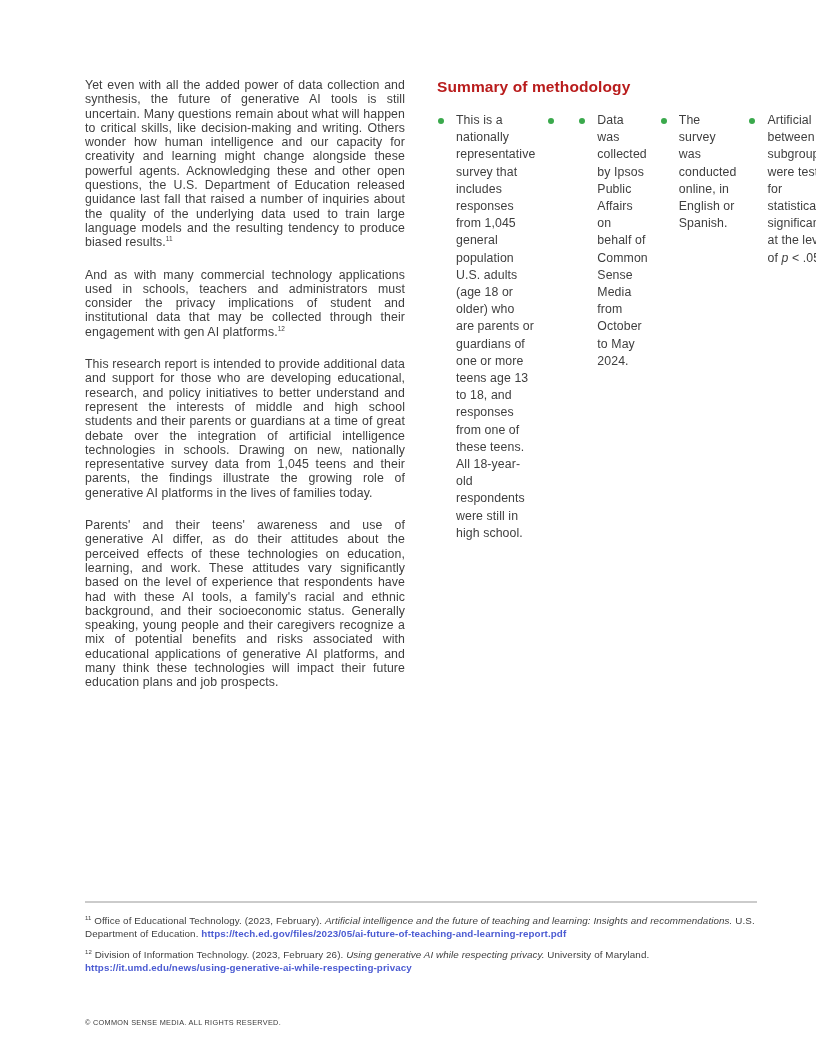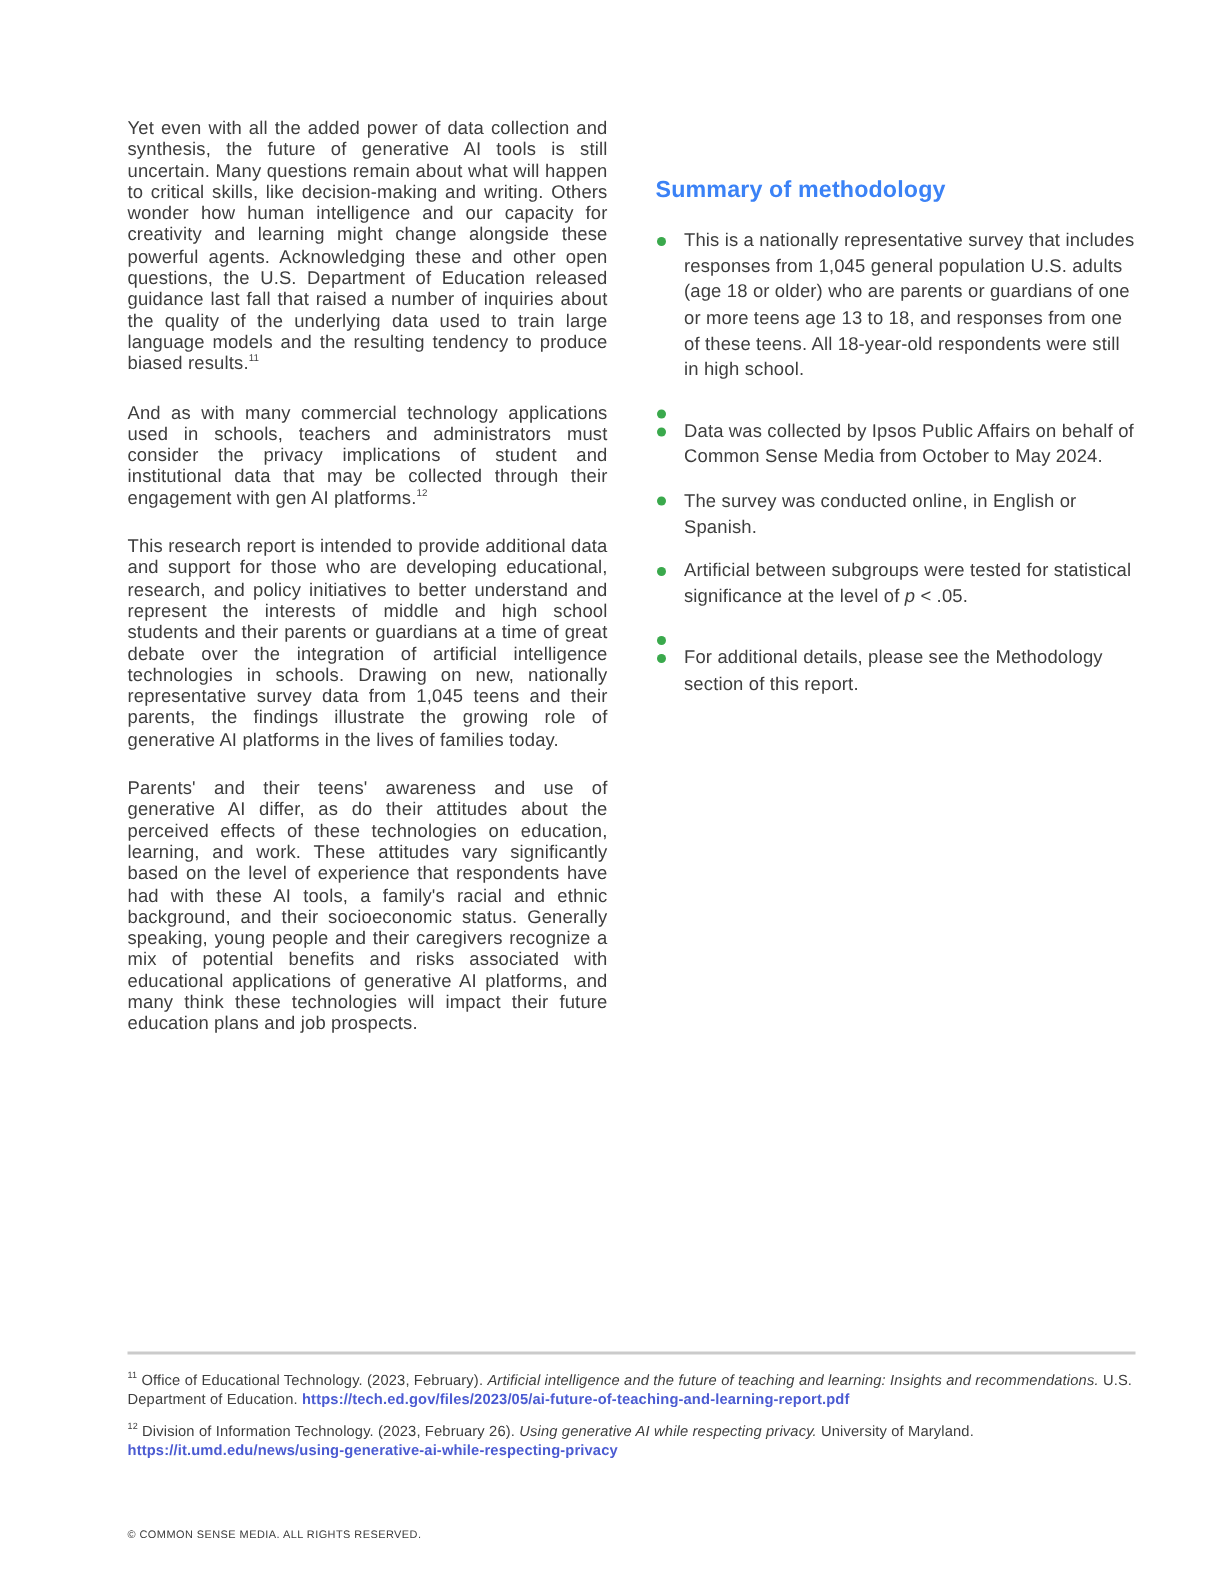--- a/index.html
+++ b/index.html
@@ -35,26 +35,25 @@
   .body-para sup {
     font-size: 6.5px;
     line-height: 0;
     vertical-align: super;
     color: #3e3e3e;
   }
 
   .method-heading {
     font-size: 15.5px;
     font-weight: bold;
-    color: #3b82f6;
+    color: #b91c1c;
     margin-bottom: 16px;
     letter-spacing: 0.1px;
-    margin-top: 40px;
   }
-  .bullet-list { display: flex; flex-direction: column; gap: 12px; }
+  .bullet-list { display: flex; flex-direction: row; gap: 12px; }
   .bullet-item {
     position: relative;
     padding-left: 19px;
     font-size: 12.3px;
     line-height: 17.2px;
     color: #3e3e3e;
     letter-spacing: 0.1px;
   }
   .bullet-dot {
     position: absolute;
@@ -91,23 +90,22 @@
     font-weight: bold;
     text-decoration: none;
   }
 
   .footer {
     position: absolute;
     left: 85px;
     top: 1018px;
     width: 672px;
     display: flex;
-    align-items: flex-start;
+    align-items: flex-end;
     justify-content: space-between;
-    flex-direction: column;
   }
   .footer-left {
     font-size: 7.3px;
     letter-spacing: 0.3px;
     color: #3a3a3a;
   }
   .footer-right {
     display: flex;
     align-items: center;
     gap: 8px;

